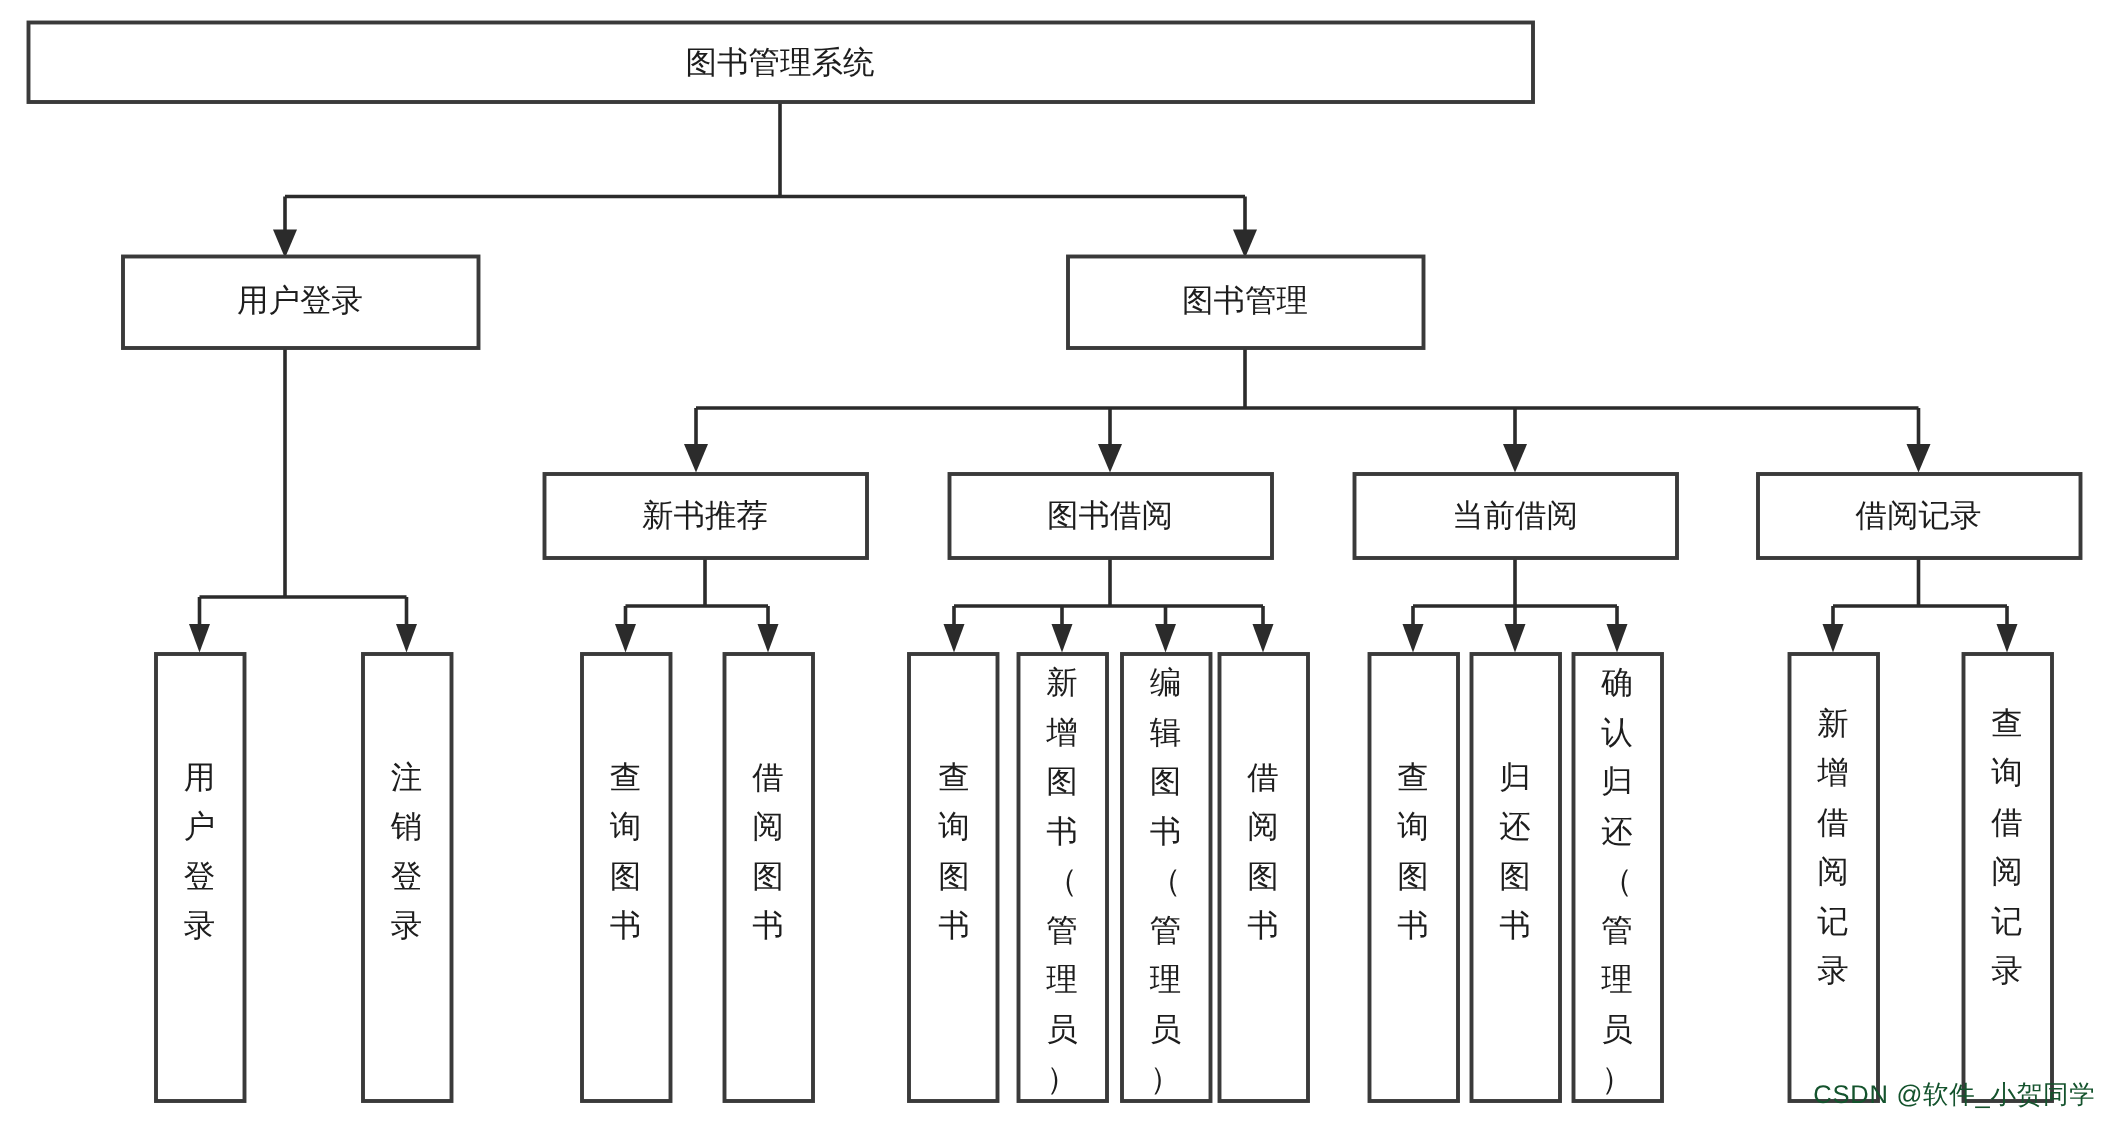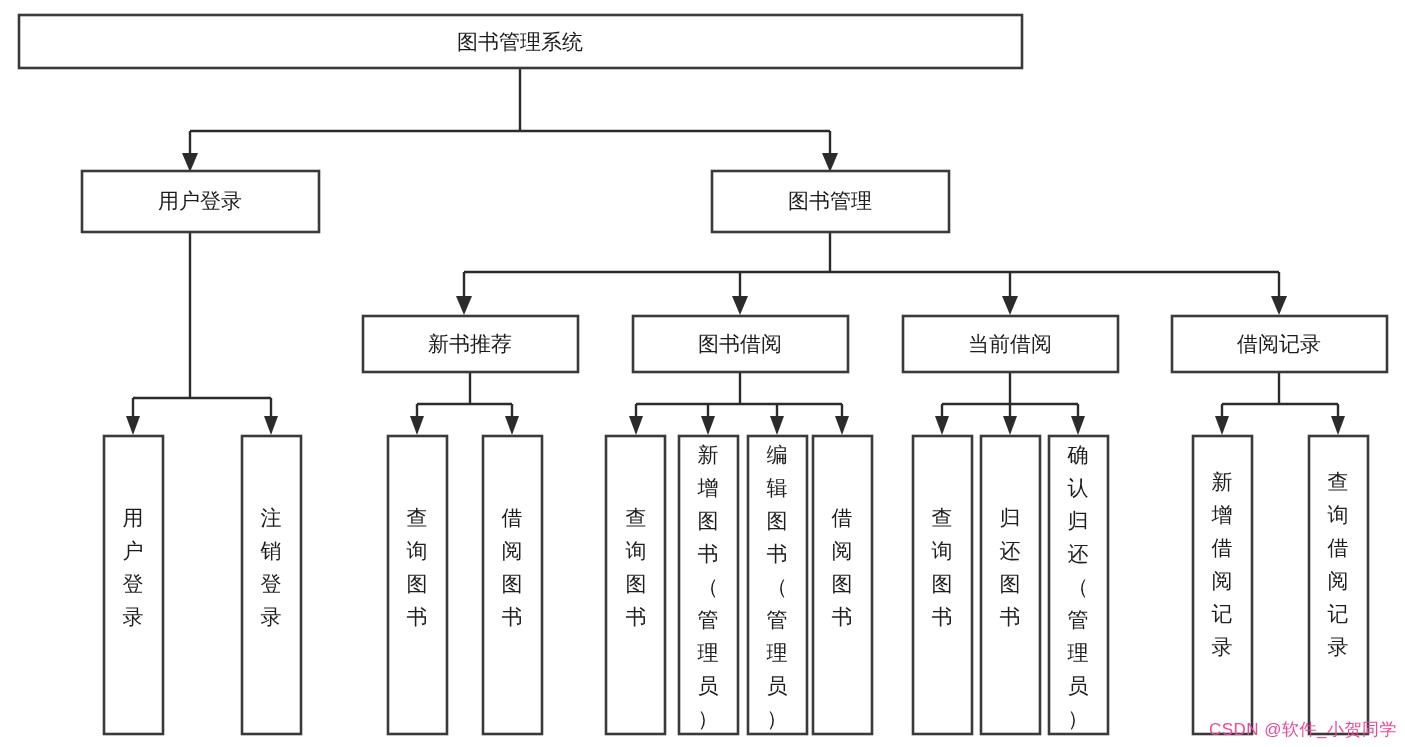--- a/index.html
+++ b/index.html
@@ -53,21 +53,21 @@
     font-size: 21px;
     fill: #1d1d1d;
     text-anchor: middle;
   }
   .watermark-text {
     position: absolute;
     right: 8px;
     bottom: 6px;
     font-family: "Liberation Sans", "DejaVu Sans", sans-serif;
     font-size: 17px;
-    color: #ec4899;
+    color: #14532d;
     letter-spacing: 0.5px;
     white-space: nowrap;
     user-select: none;
   }
 </style>
 </head>
 <body>
 
 <div id="diagram-root">
 

